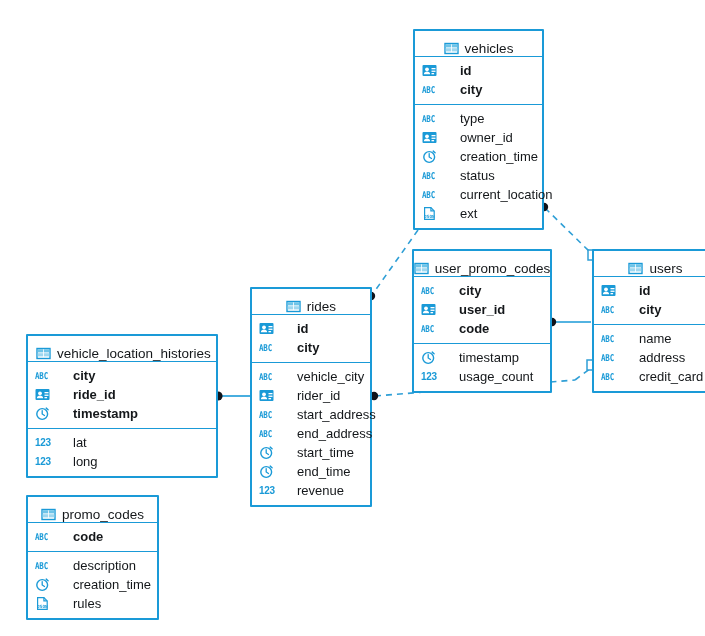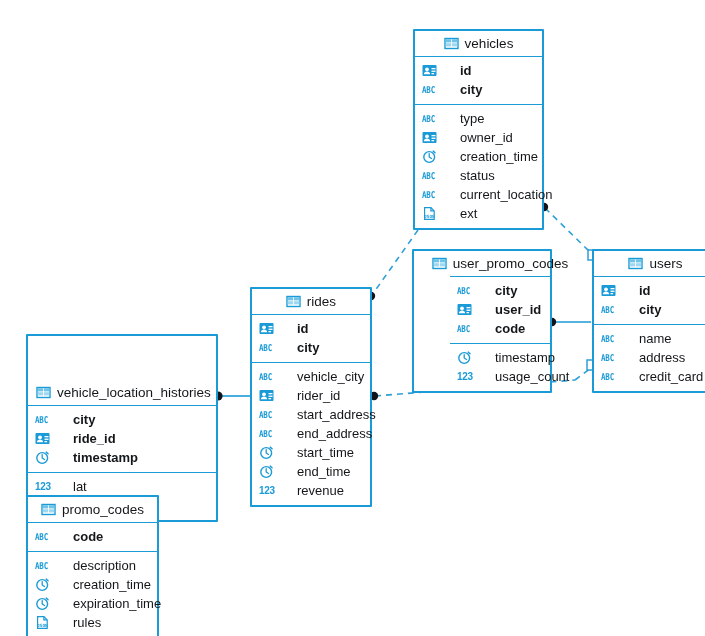--- a/index.html
+++ b/index.html
@@ -34,21 +34,21 @@
     position: absolute;
     box-sizing: border-box;
     border: 2px solid #1a9ad7;
     background: #ffffff;
     border-radius: 1px;
   }
   .table-title {
     box-sizing: border-box;
     height: 26px;
     display: flex;
-    align-items: center;
+    align-items: flex-end;
     justify-content: center;
     gap: 6px;
     border-bottom: 1px solid #1a9ad7;
     padding: 0 6px;
     background: #ffffff;
   }
   .table-title .tname {
     font-size: 13.5px;
     color: #14171a;
     white-space: nowrap;
@@ -269,21 +269,21 @@
         <span class="ic abc-ic">ABC</span>
         <span class="fname">address</span>
       </div>
       <div class="field">
         <span class="ic abc-ic">ABC</span>
         <span class="fname">credit_card</span>
       </div>
     </div>
   </div>
 
-  <div class="table" style="left:412px; top:249px; width:140px;padding-left:36px;">
+  <div class="table" style="left:412px; top:249px; width:140px;">
     <div class="table-title">
       <span class="ic">
         <svg width="15" height="15" viewBox="0 0 15 15">
           <rect x="1" y="2.5" width="13" height="10" fill="none" stroke="#1a9ad7" stroke-width="1.4"></rect>
           <rect x="1.7" y="3.2" width="5.4" height="3.2" fill="#6ec4e8"></rect>
           <rect x="7.9" y="3.2" width="5.4" height="3.2" fill="#6ec4e8"></rect>
           <rect x="1.7" y="7.2" width="5.4" height="3.2" fill="#9ed7ef"></rect>
           <rect x="7.9" y="7.2" width="5.4" height="3.2" fill="#9ed7ef"></rect>
         </svg>
       </span>
@@ -413,21 +413,21 @@
         <span class="fname">end_time</span>
       </div>
       <div class="field">
         <span class="ic num-ic">123</span>
         <span class="fname">revenue</span>
       </div>
     </div>
   </div>
 
   <div class="table" style="left:26px; top:334px; width:192px;">
-    <div class="table-title" style="justify-content:flex-start; padding-left:8px;margin-top:44px;">
+    <div class="table-title" style="justify-content:flex-start; padding-left:8px;">
       <span class="ic">
         <svg width="15" height="15" viewBox="0 0 15 15">
           <rect x="1" y="2.5" width="13" height="10" fill="none" stroke="#1a9ad7" stroke-width="1.4"></rect>
           <rect x="1.7" y="3.2" width="5.4" height="3.2" fill="#6ec4e8"></rect>
           <rect x="7.9" y="3.2" width="5.4" height="3.2" fill="#6ec4e8"></rect>
           <rect x="1.7" y="7.2" width="5.4" height="3.2" fill="#9ed7ef"></rect>
           <rect x="7.9" y="7.2" width="5.4" height="3.2" fill="#9ed7ef"></rect>
         </svg>
       </span>
       <span class="tname">vehicle_location_histories</span>
@@ -507,30 +507,20 @@
             <circle cx="7.2" cy="8" r="5.4" fill="none" stroke="#1a9ad7" stroke-width="1.4"></circle>
             <path d="M7.2 4.6v3.4l2.3 1.5" fill="none" stroke="#1a9ad7" stroke-width="1.3" stroke-linecap="round"></path>
             <path d="M11.2 2.1l1.9 1.6" stroke="#1a9ad7" stroke-width="1.4" stroke-linecap="round"></path>
           </svg>
         </span>
         <span class="fname">creation_time</span>
       </div>
       <div class="field">
         <span class="ic">
           <svg width="15" height="15" viewBox="0 0 15 15">
-            <circle cx="7.2" cy="8" r="5.4" fill="none" stroke="#1a9ad7" stroke-width="1.4"></circle>
-            <path d="M7.2 4.6v3.4l2.3 1.5" fill="none" stroke="#1a9ad7" stroke-width="1.3" stroke-linecap="round"></path>
-            <path d="M11.2 2.1l1.9 1.6" stroke="#1a9ad7" stroke-width="1.4" stroke-linecap="round"></path>
-          </svg>
-        </span>
-        <span class="fname">expiration_time</span>
-      </div>
-      <div class="field">
-        <span class="ic">
-          <svg width="15" height="15" viewBox="0 0 15 15">
             <path d="M2.6 1.6h6.3l3.3 3.3v8.5H2.6z" fill="#ffffff" stroke="#1a9ad7" stroke-width="1.2"></path>
             <path d="M8.9 1.6v3.3h3.3" fill="none" stroke="#1a9ad7" stroke-width="1.2"></path>
             <text x="7.4" y="12.3" font-family="DejaVu Sans Mono, monospace" font-size="4.3" font-weight="bold" fill="#1a9ad7" text-anchor="middle">JSON</text>
           </svg>
         </span>
         <span class="fname">rules</span>
       </div>
     </div>
   </div>
 

